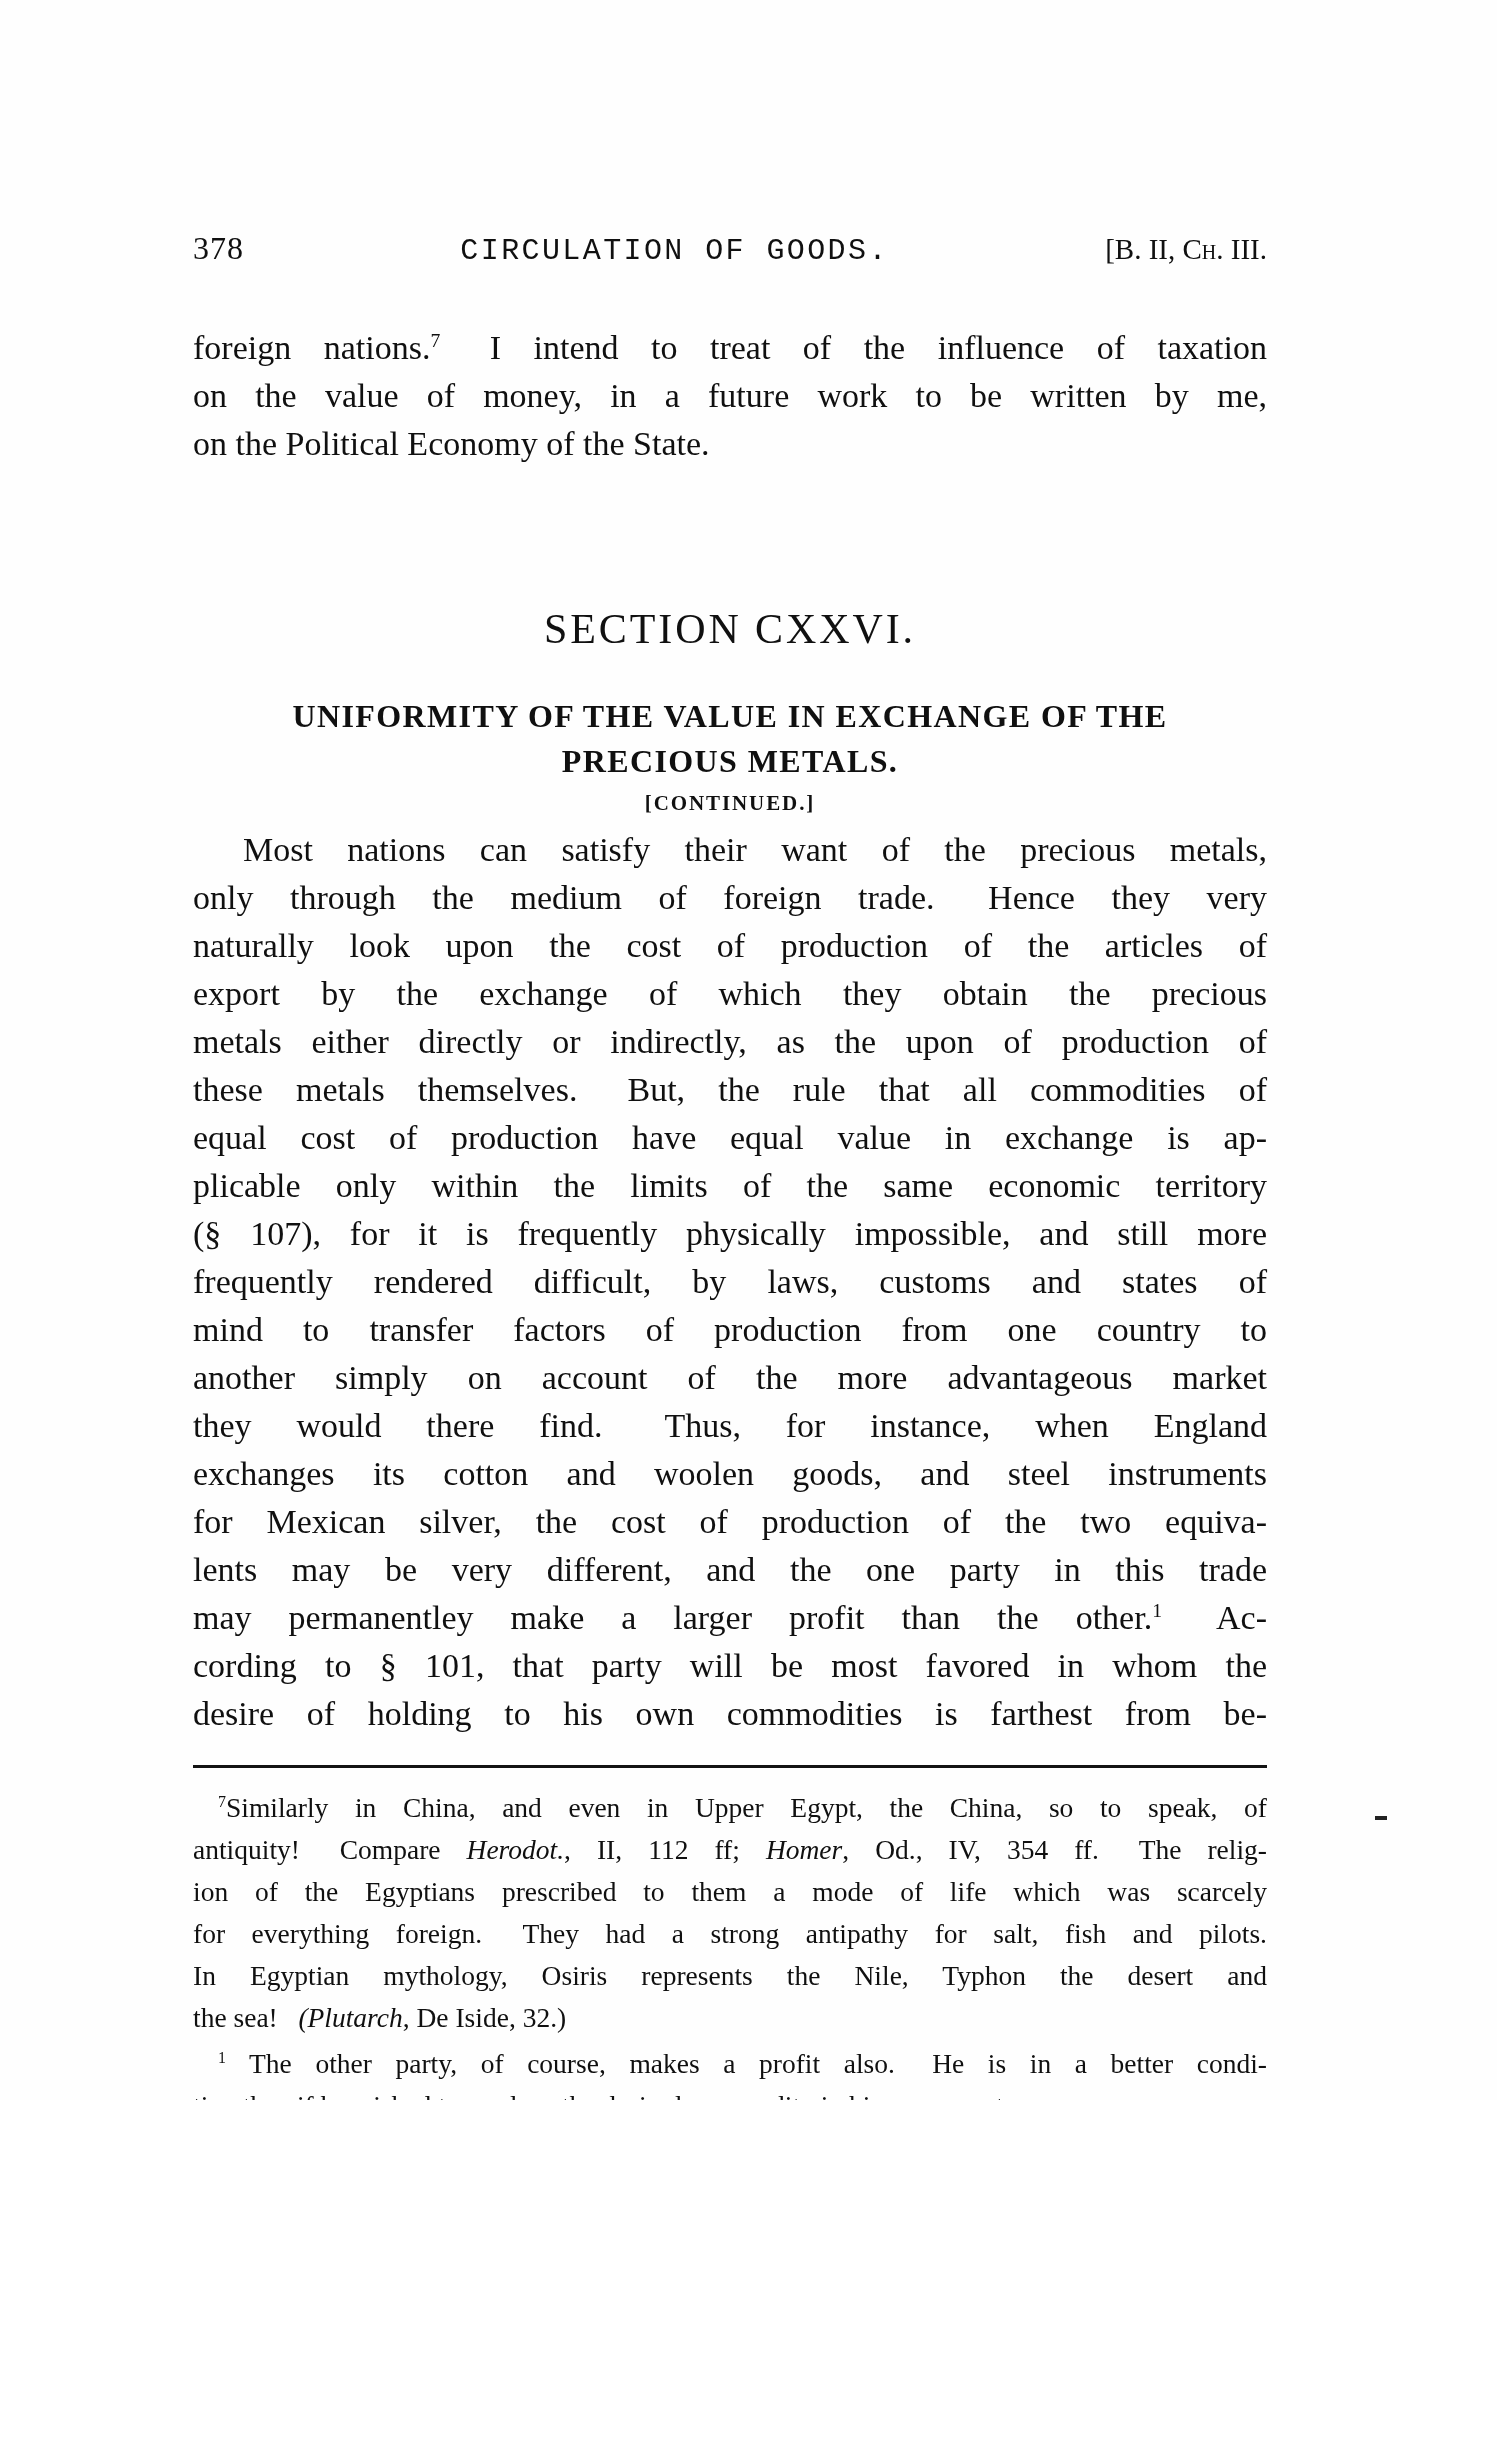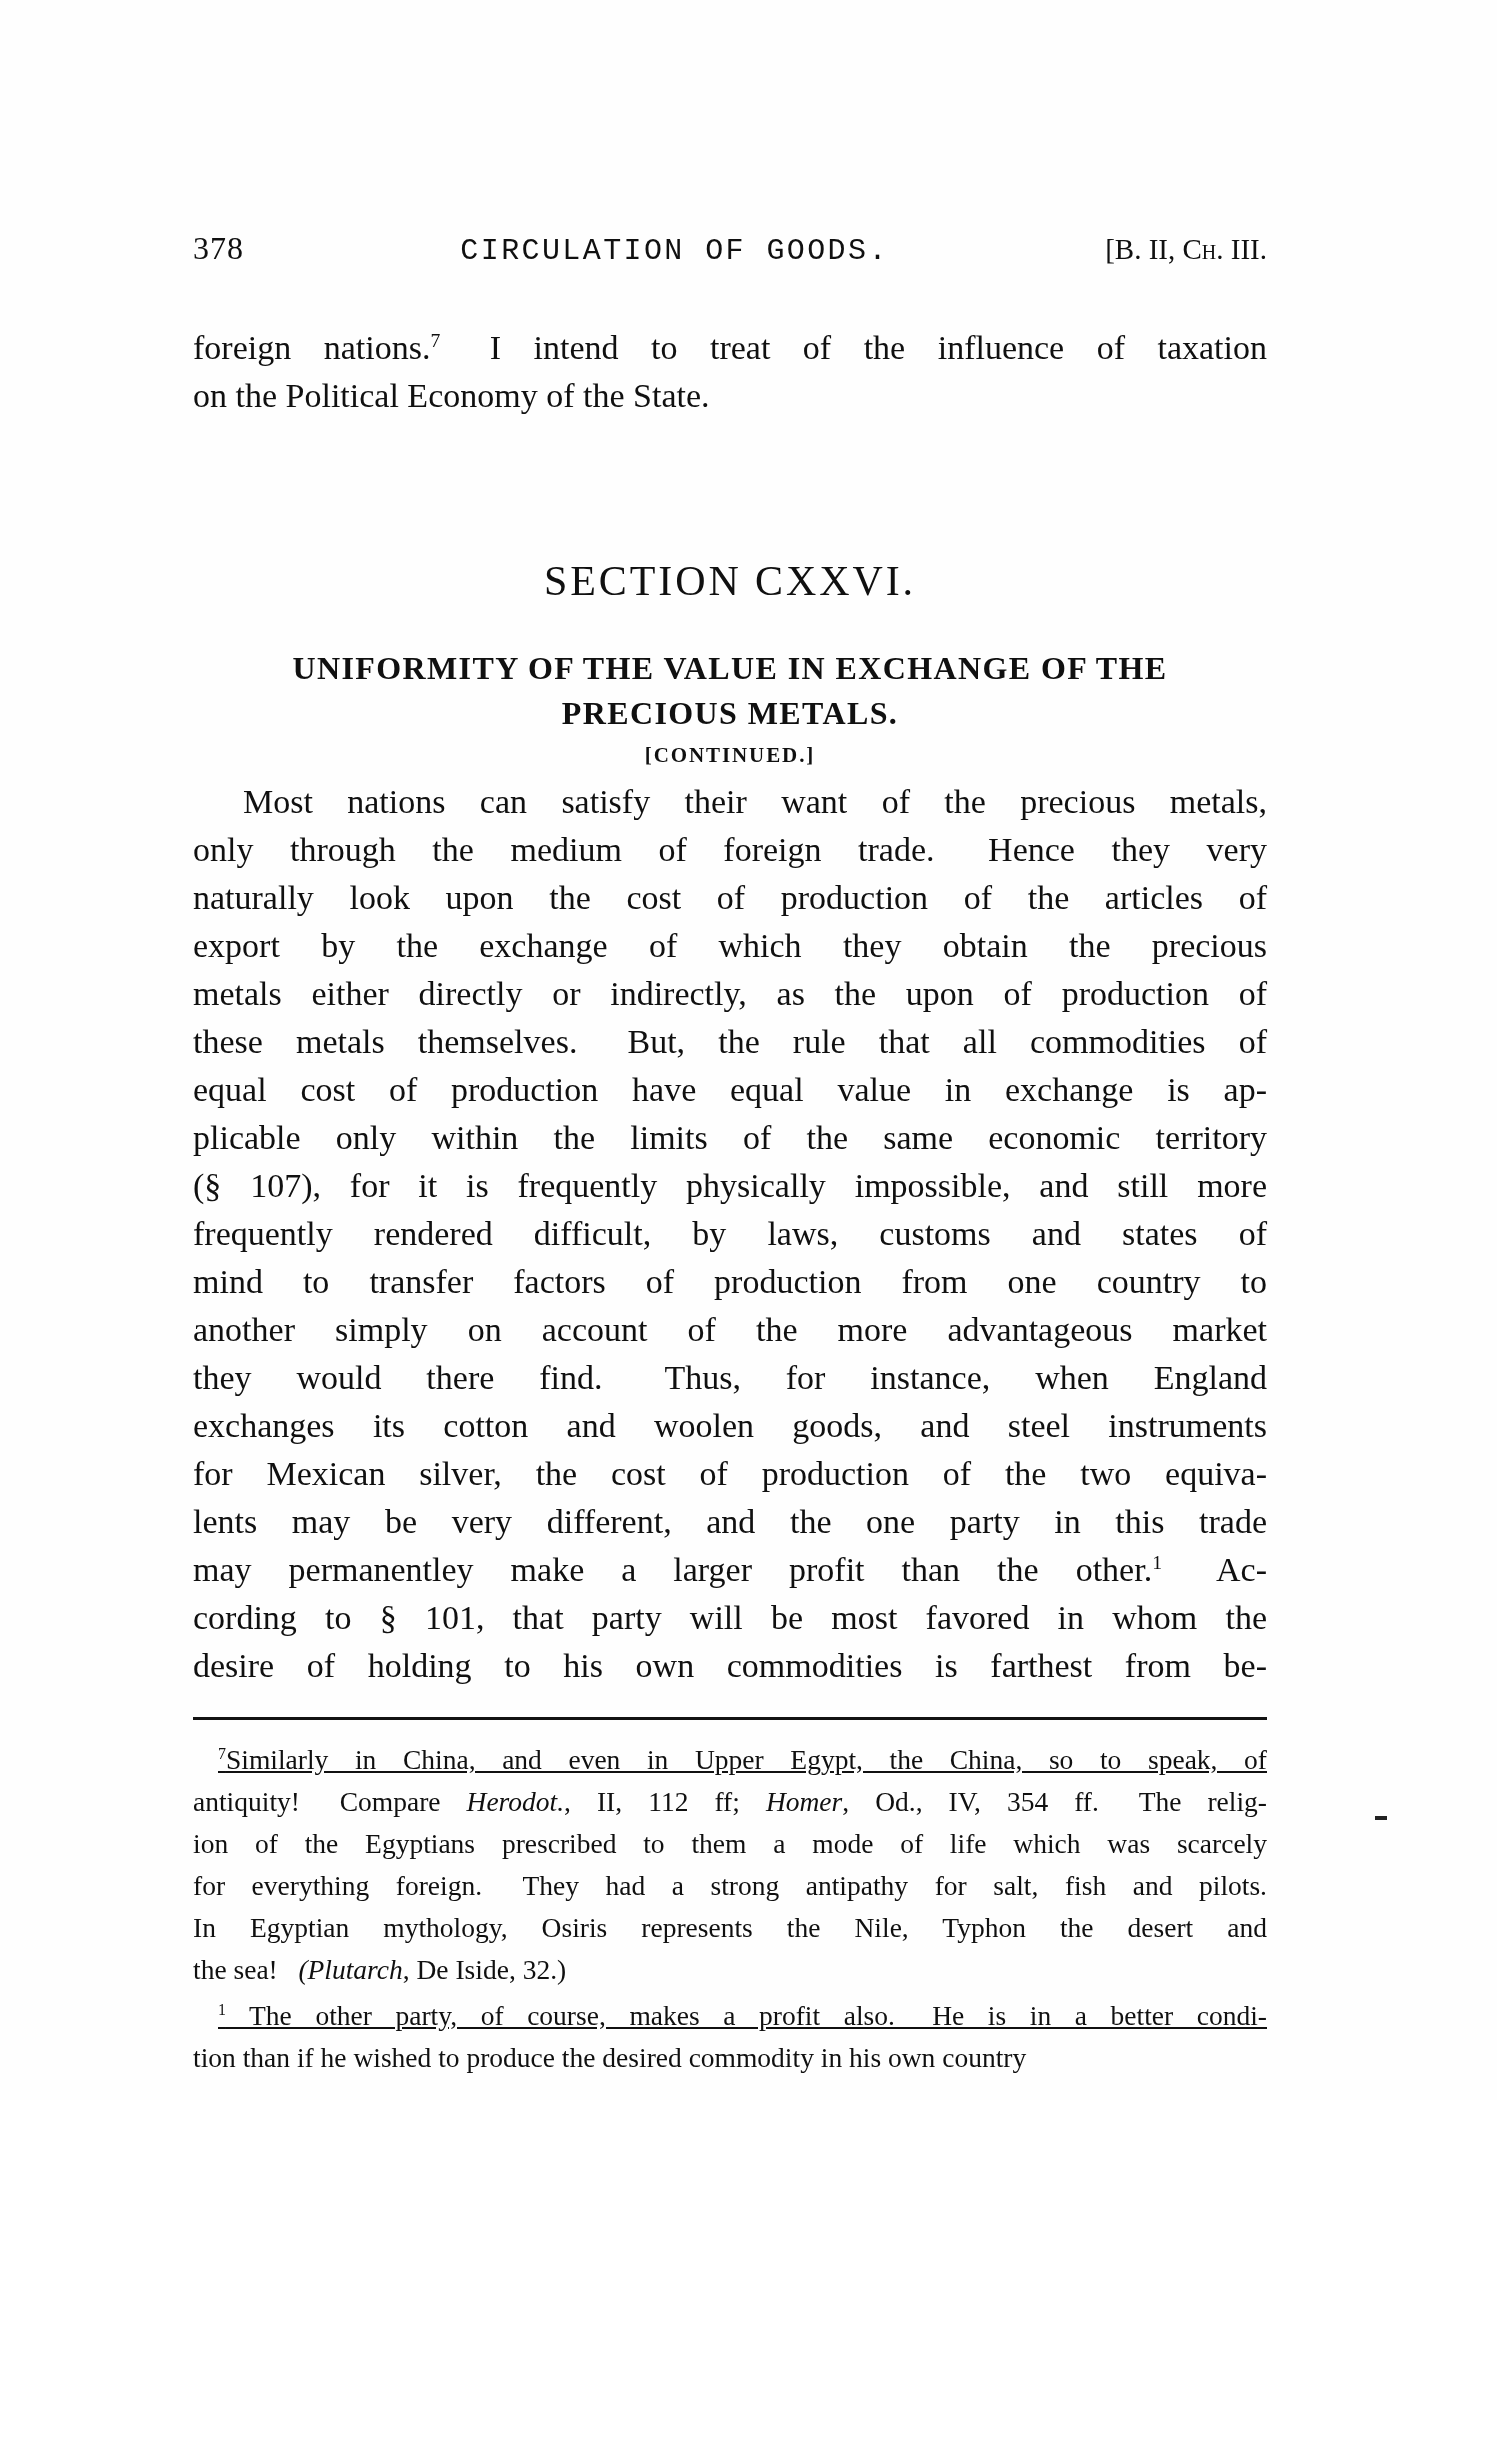--- a/index.html
+++ b/index.html
@@ -31,21 +31,21 @@
   .tline {
     text-align: justify;
     text-align-last: justify;
     white-space: normal;
   }
   .tline.no-just { text-align-last: left; }
   .center-lines .tline, .center-lines .tline.no-just {
     text-align: center; text-align-last: center;
   }
   .indent-first .tline:first-child { text-indent: 50px; }
-  .fn-indent .tline:first-child { text-indent: 25px; text-decoration: underline; }
+  .fn-indent .tline:first-child { text-indent: 25px; }
 
   .intro { margin-top: 56px; font-size: 34px; line-height: 48px; }
 
   .section-heading {
     margin-top: 137px;
     text-align: center;
     font-size: 42px;
     letter-spacing: 2.9px;
     line-height: 48px;
   }
@@ -97,20 +97,21 @@
   <div class="column">
 
     <div class="header">
       <span class="page-number">378</span>
       <span class="running-title">CIRCULATION OF GOODS.</span>
       <span class="chapter-ref"><span>[B. II, </span><span class="smallcaps">Ch. III.</span></span>
     </div>
 
     <div class="intro">
         <div class="tline"><span>foreign nations.</span><sup>7</sup><span>  I intend to treat of the influence of taxation</span></div>
+        <div class="tline"><span>on the value of money, in a future work to be written by me,</span></div>
         <div class="tline no-just"><span>on the Political Economy of the State.</span></div>
       </div>
 
     <div class="section-heading">SECTION CXXVI.</div>
 
     <div class="subtitle center-lines">
         <div class="tline"><span>UNIFORMITY OF THE VALUE IN EXCHANGE OF THE</span></div>
         <div class="tline no-just"><span>PRECIOUS METALS.</span></div>
       </div>
 

